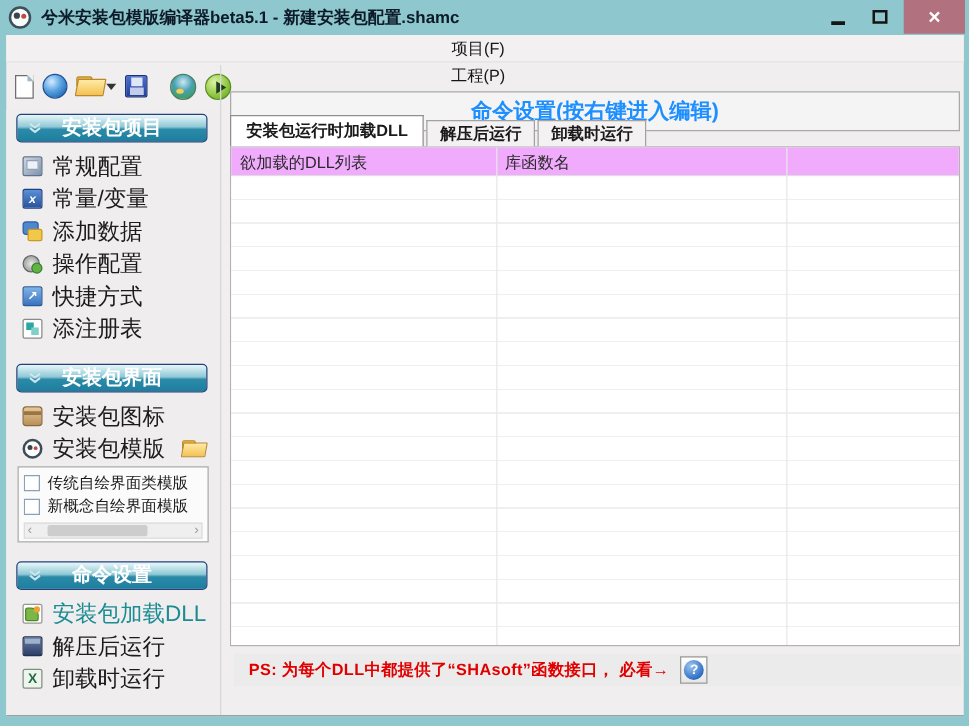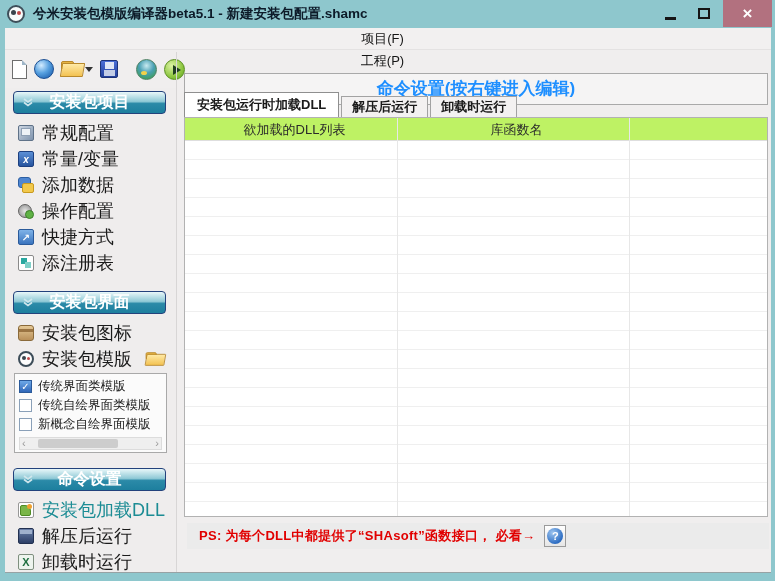--- a/index.html
+++ b/index.html
@@ -94,21 +94,21 @@
   .hscroll .arrow { font-size: 11px; color: #9a9a9a; line-height: 11px; }
   .hscroll .thumb { position: absolute; left: 18px; width: 80px; top: 1px; bottom: 1px; background: #cdcdcd; border-radius: 2px; }
 
   
   .main { position: absolute; top: 24px; left: 171px; right: 0; bottom: 0; border-left: 1px solid #d8d6d6; }
   .main-title-box { position: absolute; top: 3px; left: 7px; right: 3px; height: 32px; background: #f5f4f4; border: 1px solid #a9a9a9; text-align: center; line-height: 30px; font-size: 17px; font-weight: bold; color: #1e8fff; margin-top: 18px; }
   .tabs { position: absolute; top: 42px; left: 7px; height: 23px; display: flex; align-items: flex-end; z-index: 2; }
   .tab { height: 21px; background: #f3f1f1; border: 1px solid #a2a2a2; border-bottom: none; margin-right: 2px; padding: 0 10px; font-weight: bold; font-size: 13px; color: #1a1a1a; display: flex; align-items: center; }
   .tab.active { height: 23px; background: #ffffff; border-color: #8f8f8f; padding: 12px 12px; }
   .grid { position: absolute; top: 65px; left: 7px; right: 3px; bottom: 55px; background: #ffffff; border: 1px solid #b2b2b2; }
-  .grid-head { position: absolute; top: 0; left: 0; right: 0; height: 23px; background: #bef264; border-bottom: 1px solid #dedede; text-align: center; }
+  .grid-head { position: absolute; top: 0; left: 0; right: 0; height: 23px; background: #f0abfc; border-bottom: 1px solid #dedede; }
   .grid-head .col { position: absolute; top: 0; height: 23px; line-height: 23px; font-size: 13px; color: #2a2a2a; padding-left: 7px; }
   .col-1 { left: 0; width: 212px; }
   .col-2 { left: 212px; width: 232px; }
   .grid-body { position: absolute; top: 23px; left: 0; right: 0; bottom: 0; background: repeating-linear-gradient(to bottom, #ffffff 0px, #ffffff 18px, #efefef 18px, #efefef 19px); }
   .vline { position: absolute; top: 0; bottom: 0; width: 1px; background: #e7e7e7; }
   .vline-1 { left: 212px; }
   .vline-2 { left: 444px; }
   .ps-bar { position: absolute; top: 471px; left: 10px; width: 582px; height: 26px; background: #ebebeb; display: flex; align-items: center; padding-left: 12px; gap: 9px; }
   .ps-text { color: #e10000; font-weight: bold; font-size: 13px; letter-spacing: 0.3px; white-space: nowrap; }
   .help-btn { width: 22px; height: 22px; background: linear-gradient(#ffffff, #e6e6e6); border: 1px solid #9a9a9a; display: flex; align-items: center; justify-content: center; }
@@ -212,24 +212,20 @@
           <span class="si si-pkgicon"></span>
           <span class="lbl">安装包图标</span>
         </div>
         <div class="side-item tmpl-row">
           <span class="si si-logo"></span>
           <span class="lbl">安装包模版</span>
           <span class="ic-folder ic-folder-sm"></span>
         </div>
         <div class="tmpl-box">
           <div class="tmpl-option">
-            <span class="checkbox checked"></span>
-            <span>传统界面类模版</span>
-          </div>
-          <div class="tmpl-option">
             <span class="checkbox"></span>
             <span>传统自绘界面类模版</span>
           </div>
           <div class="tmpl-option">
             <span class="checkbox"></span>
             <span>新概念自绘界面模版</span>
           </div>
           <div class="hscroll">
             <span class="arrow">‹</span>
             <span class="thumb"></span>

